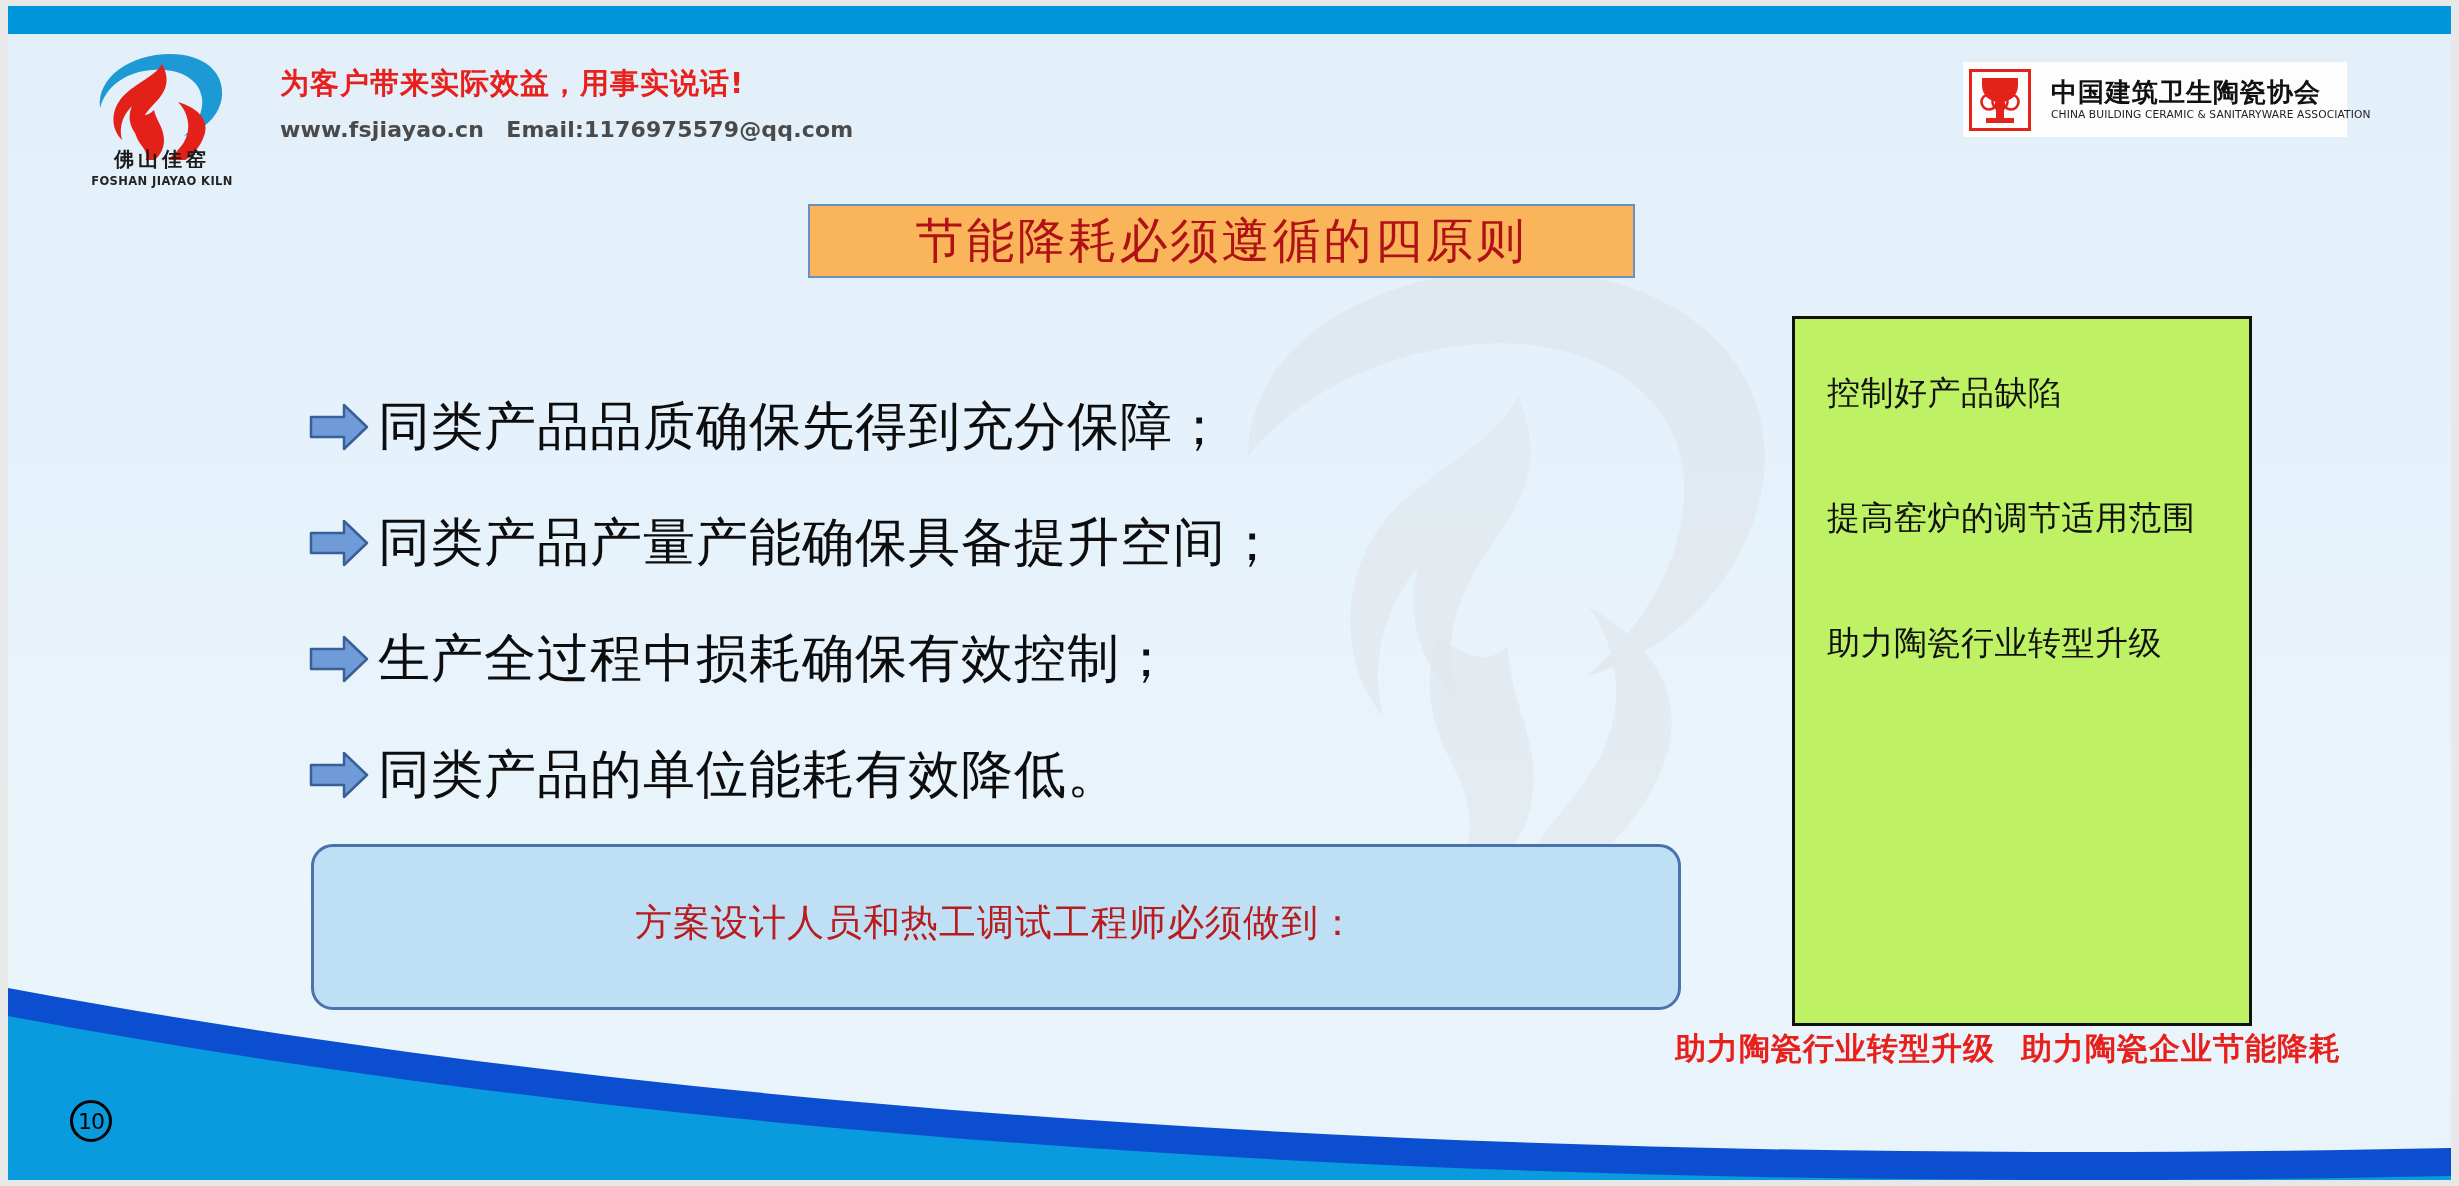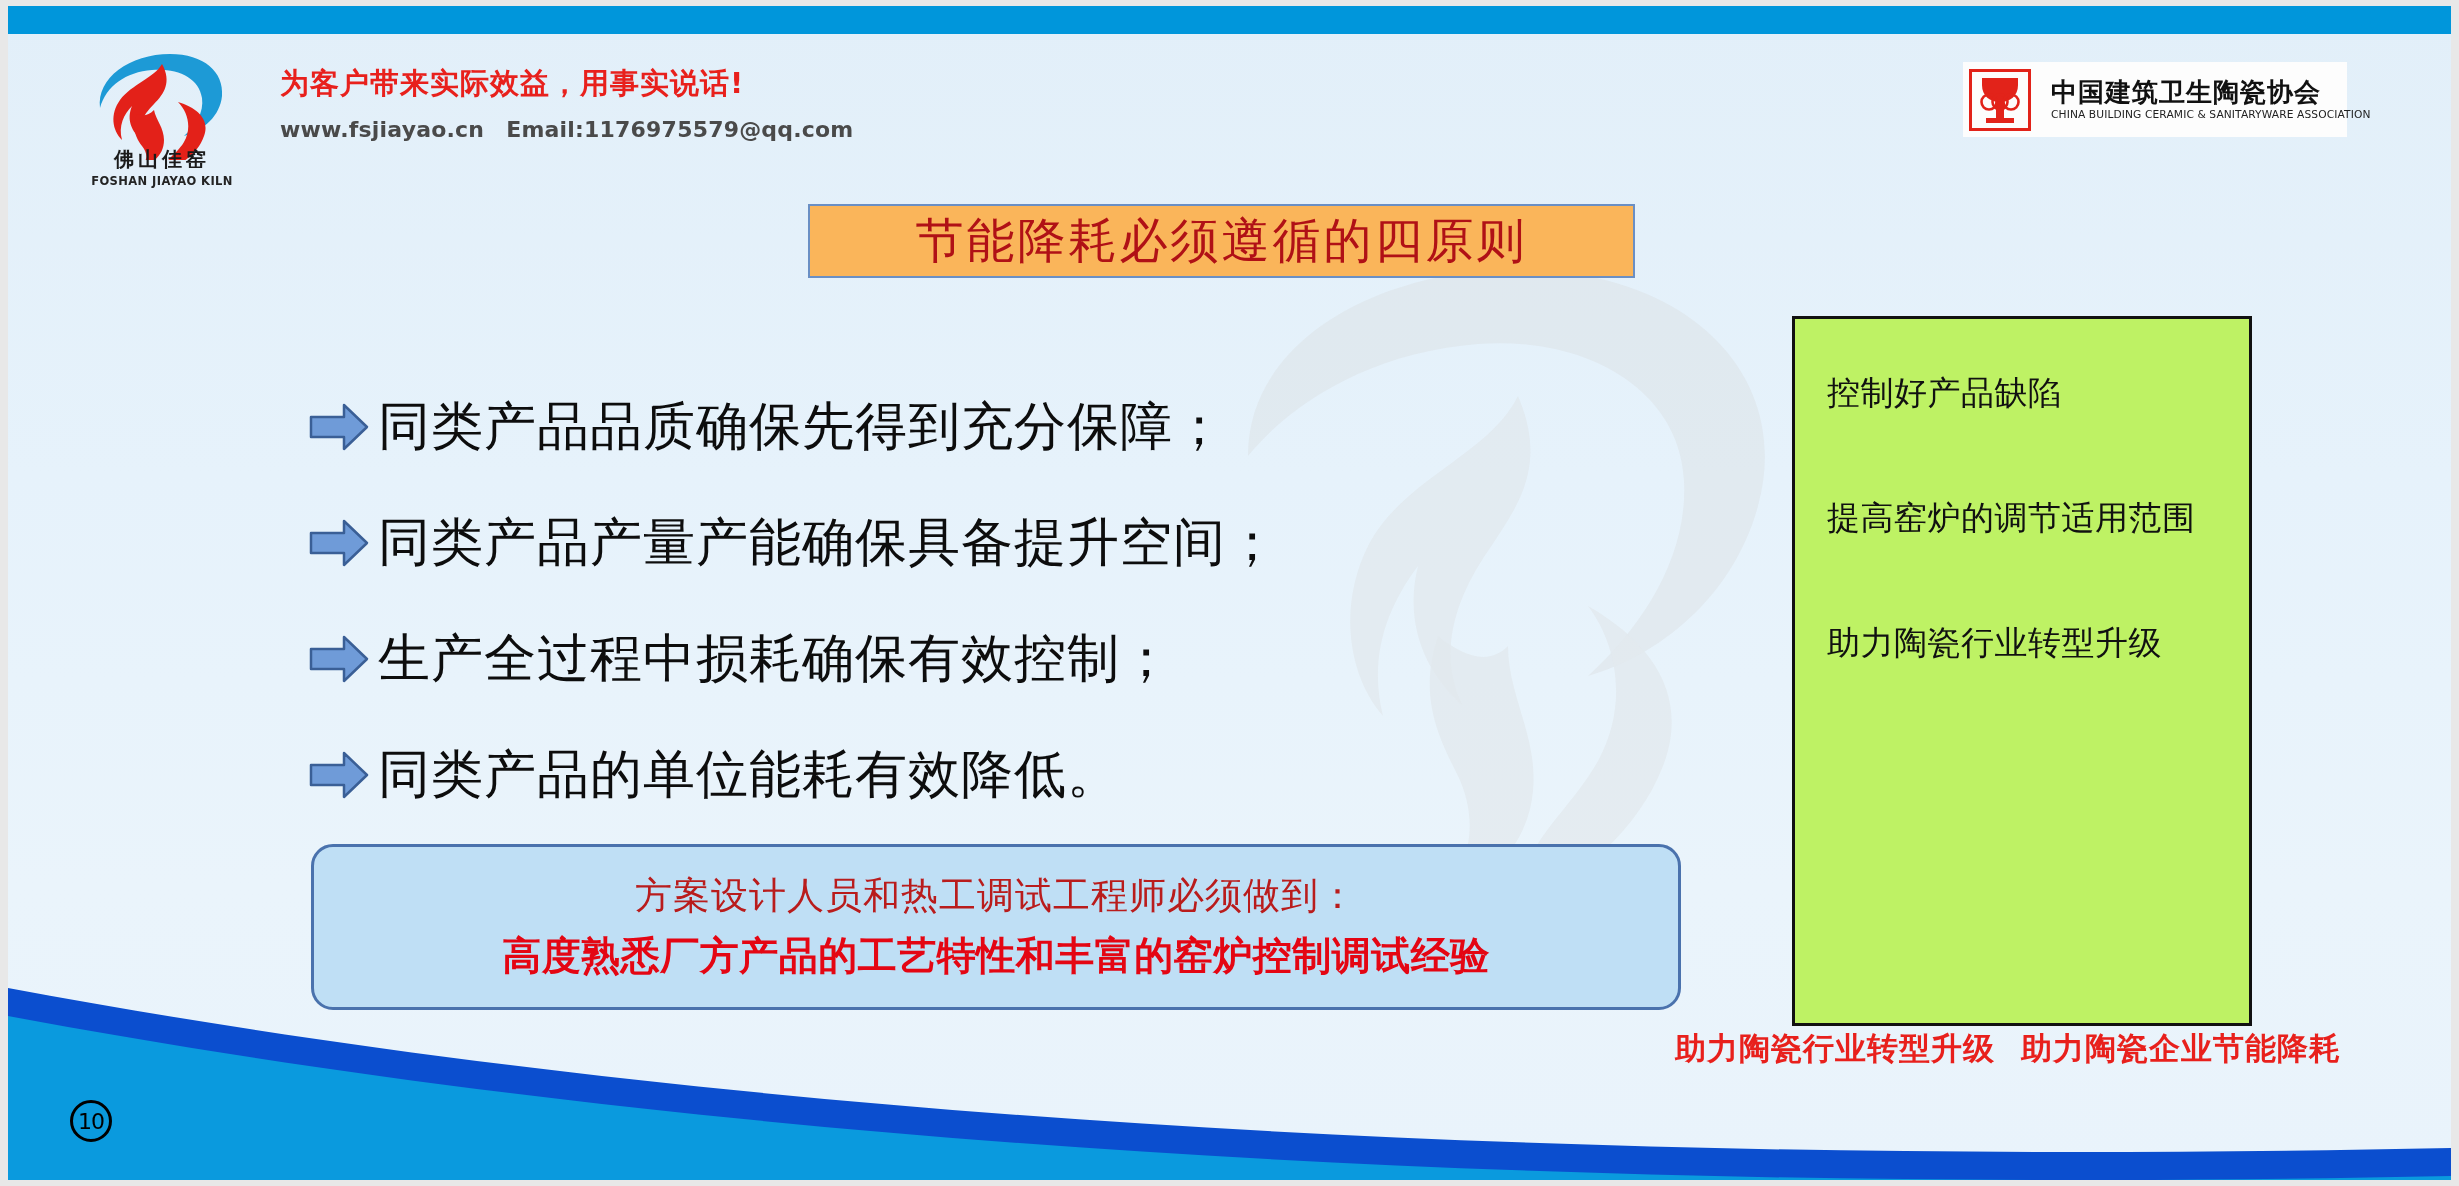--- a/index.html
+++ b/index.html
@@ -392,21 +392,20 @@
           <svg viewBox="0 0 62 52" width="62" height="52">
             <polygon points="3,16 36,16 36,4 59,26 36,48 36,36 3,36" fill="#6f9bd8" stroke="#3a5f96" stroke-width="2.5" stroke-linejoin="round"></polygon>
           </svg>
         </span>
         <span class="bullet-text">同类产品的单位能耗有效降低。</span>
       </div>
     </div>
 
     <div class="callout">
       <div class="callout-line1">方案设计人员和热工调试工程师必须做到：</div>
-      <div class="callout-line2">高度熟悉厂方产品的工艺特性和丰富的窑炉控制调试经验</div>
     </div>
 
     <div class="pink-panel">
       <div class="pink-item">控制好产品缺陷</div>
       <div class="pink-item spaced">提高窑炉的调节适用范围</div>
       <div class="pink-item spaced">助力陶瓷行业转型升级</div>
     </div>
 
     <div class="footer-slogan"><span>助力陶瓷行业转型升级</span><span class="gap"></span><span>助力陶瓷企业节能降耗</span></div>
 

